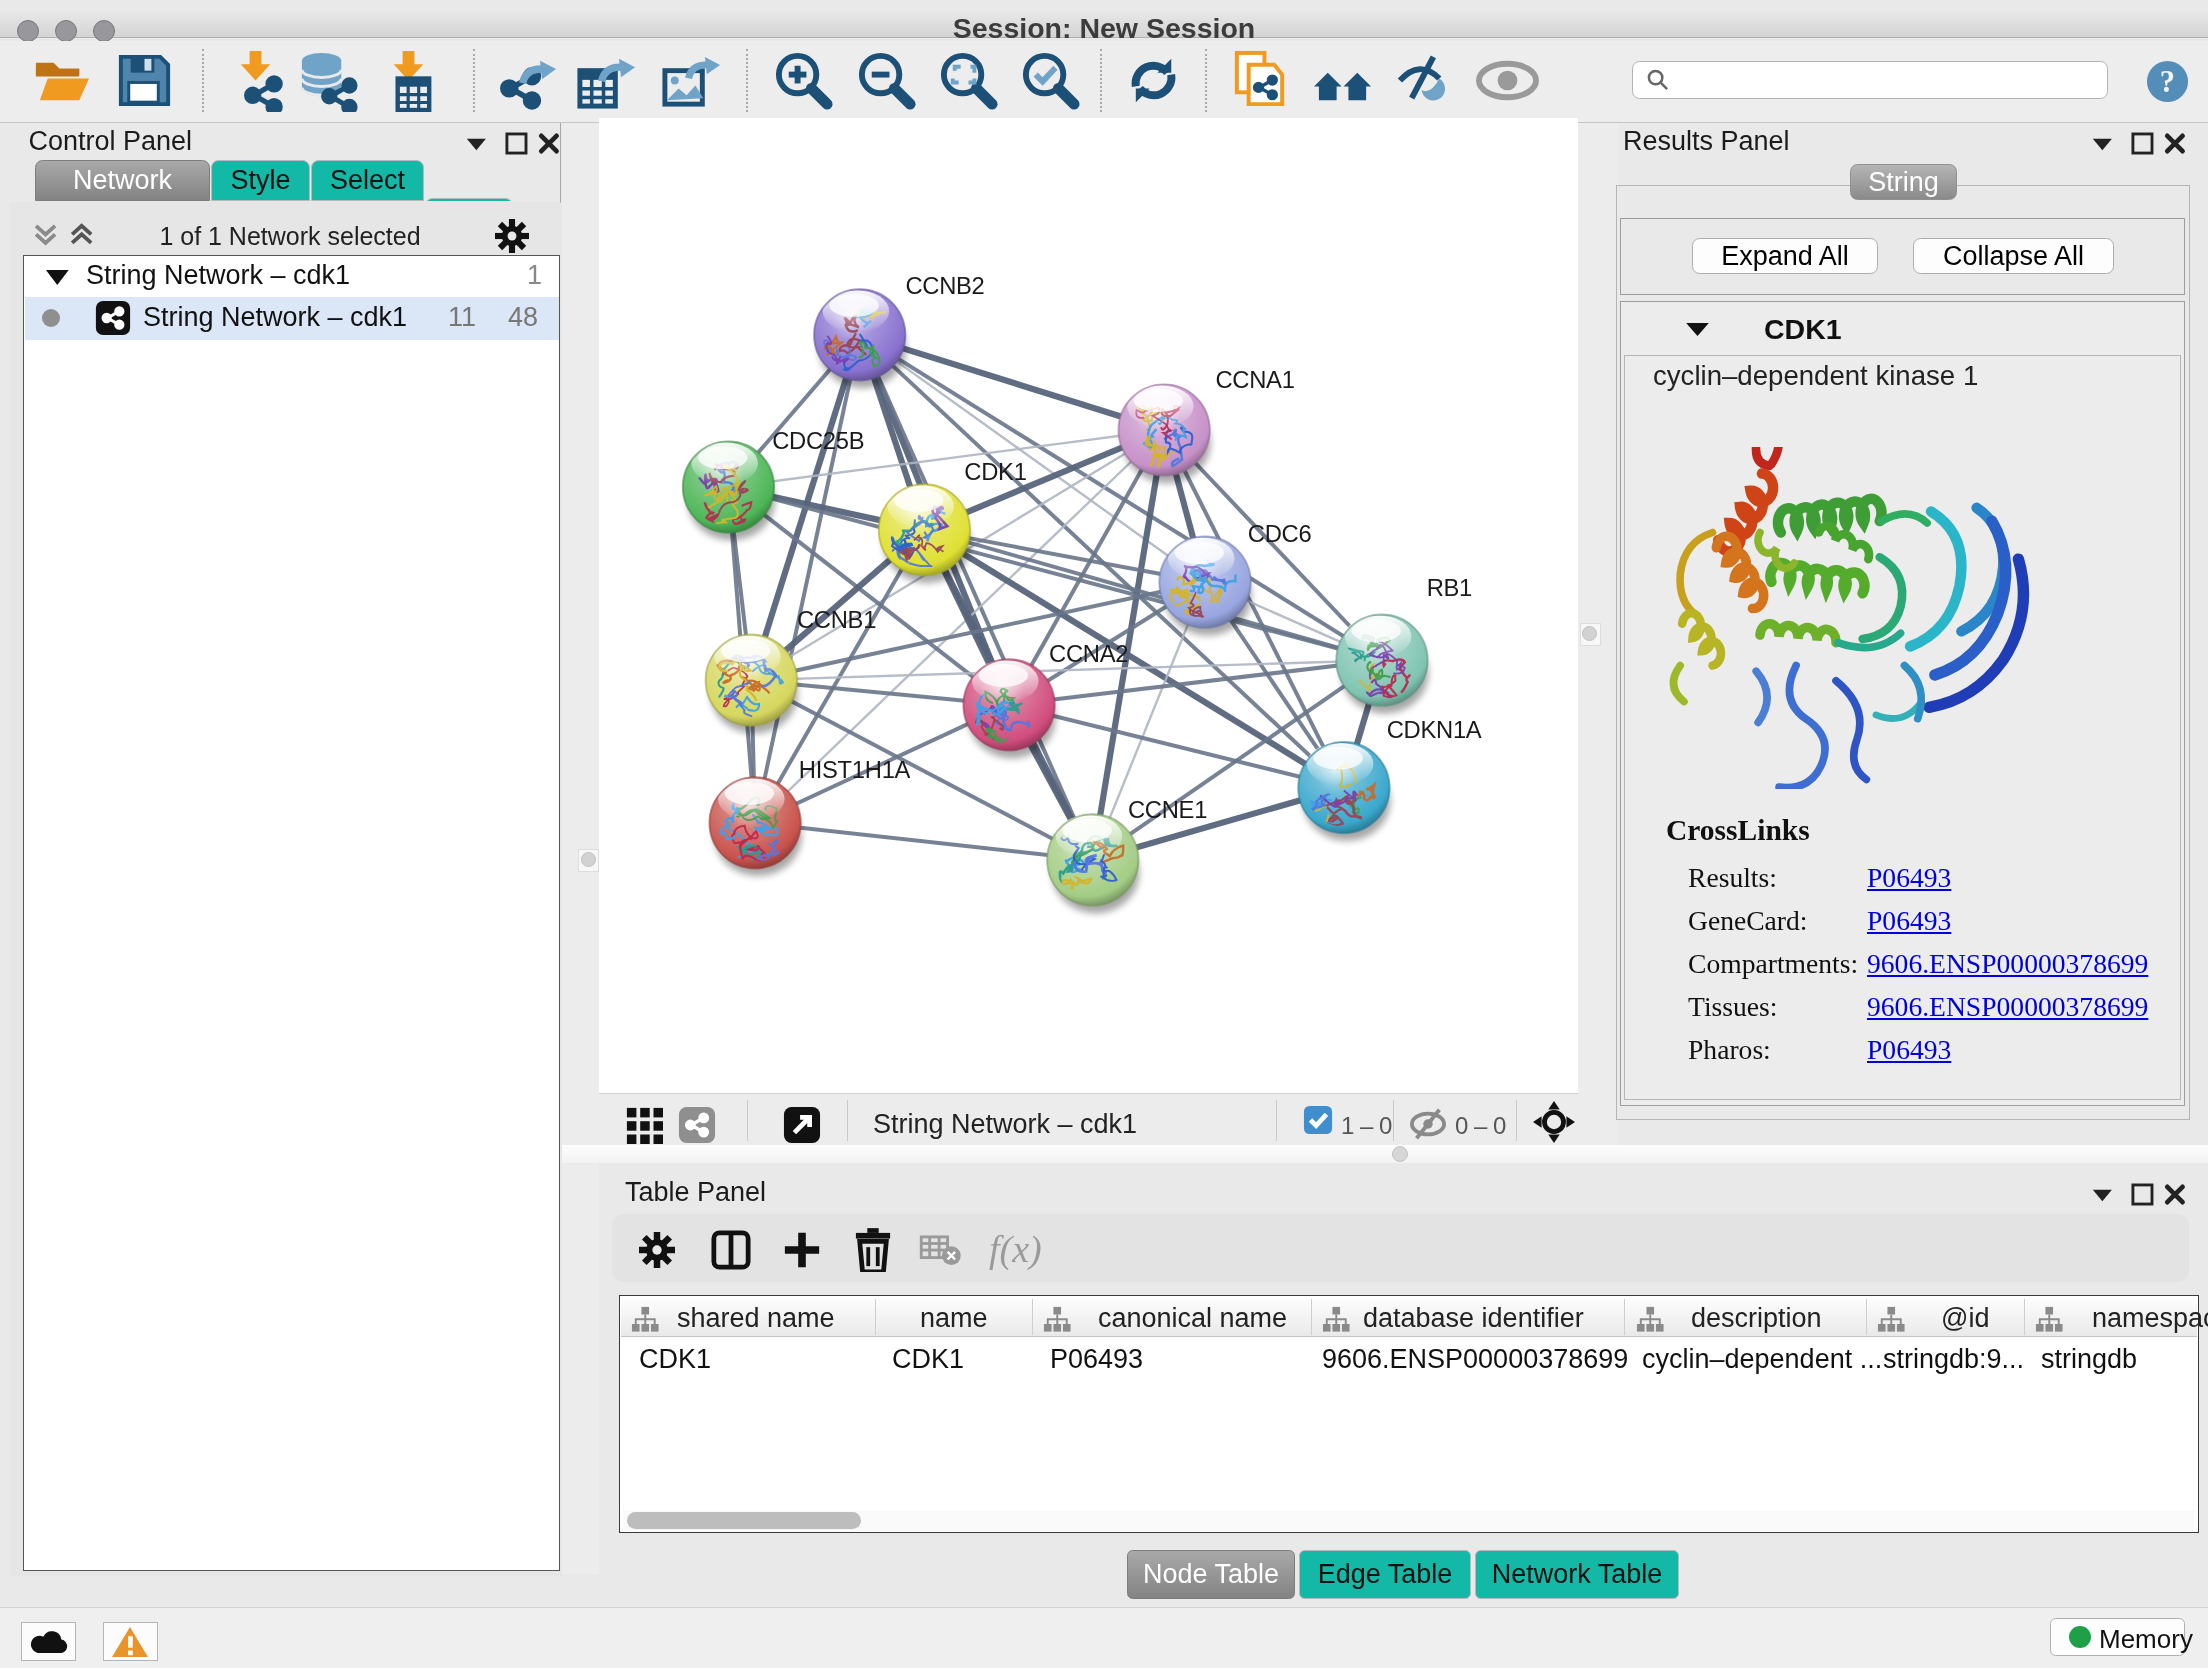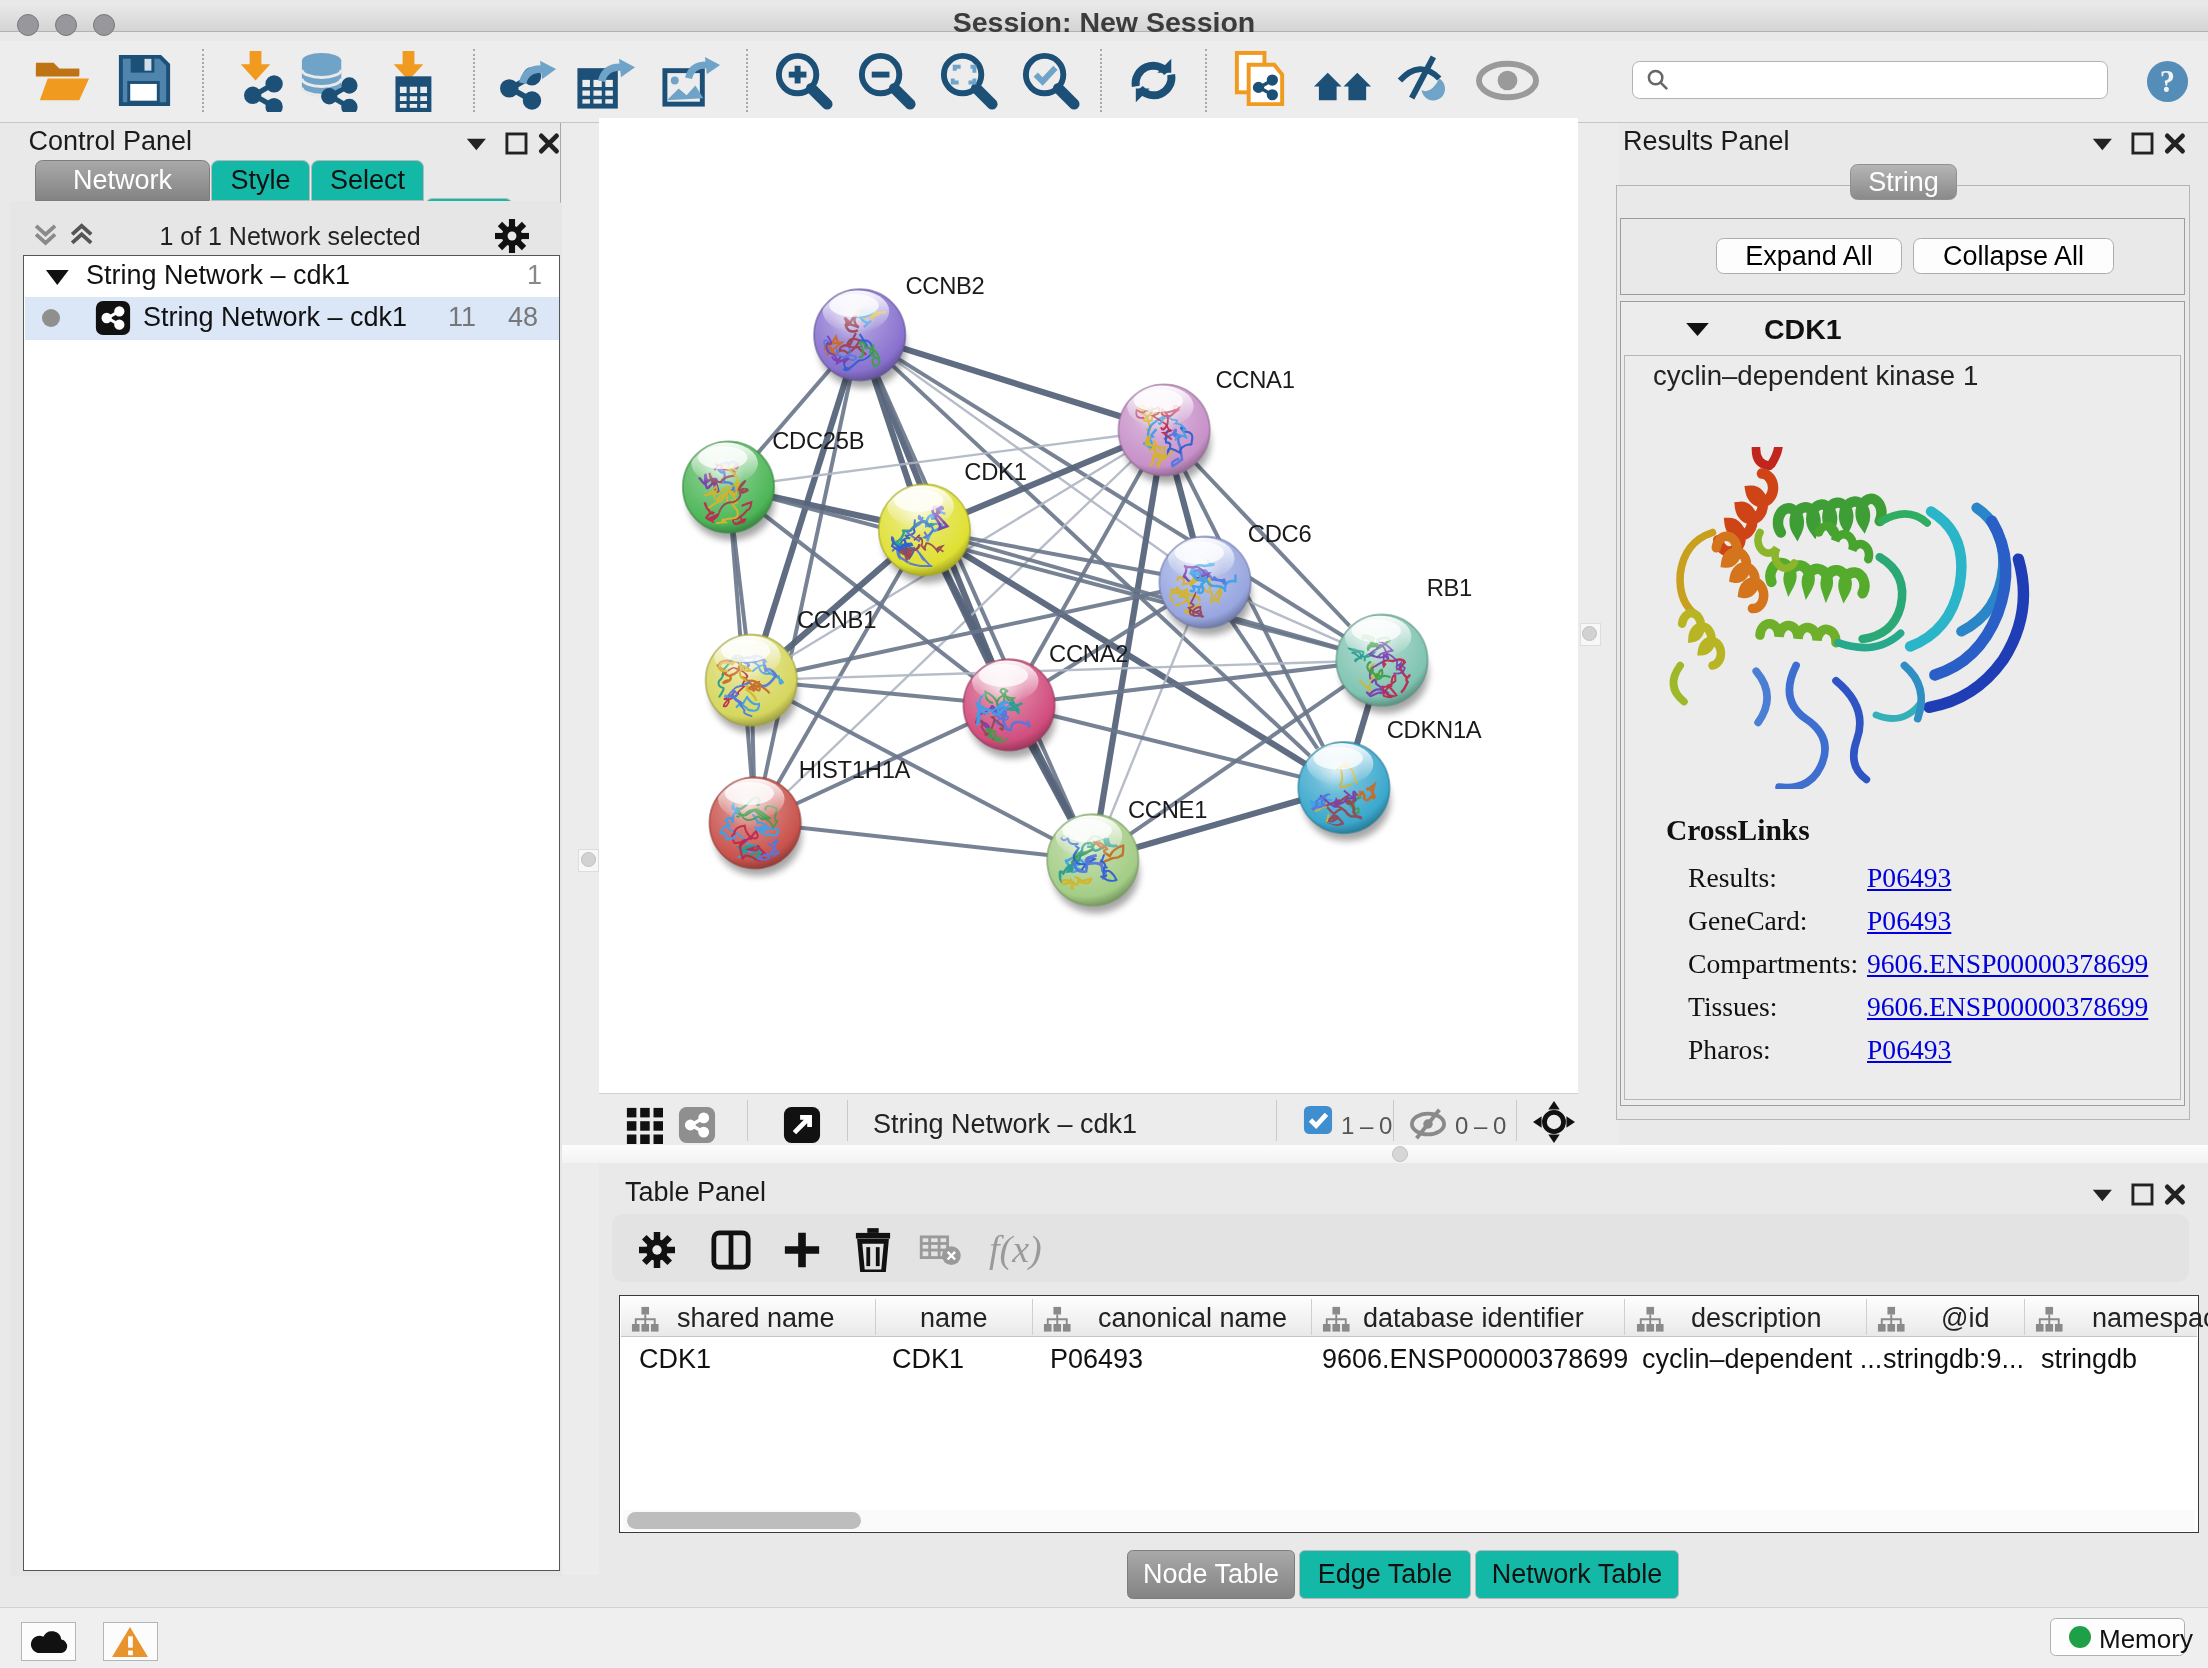--- a/index.html
+++ b/index.html
@@ -7,21 +7,21 @@
 .tsep { position:absolute; top:49px; height:63px; width:0;
   border-left:2.9px dotted #a8a8a8; }
 .vline { position:absolute; width:0; border-left:1.9px solid #c9c9c9; }
 .panel-title { font-size:27px; color:#1b1b1b; }
 .tab { position:absolute; border:1px solid #b9b9b9; background:#14b8a6; color:#111;
   display:flex; align-items:center; justify-content:center; font-size:27px; }
 .tab.sel { background:linear-gradient(#a9a9a9,#838383); color:#fff; border-color:#7d7d7d; }
 a { color:#0000dd; text-decoration:underline; }
 </style></head><body>
 
-<div class="abs" style="left:0;top:4px;width:2208px;height:28px;background:linear-gradient(#e9e9e9,#d4d4d4);border-bottom:1.9px solid #b1b1b1;">
+<div class="abs" style="left:0;top:10px;width:2208px;height:28px;background:linear-gradient(#e9e9e9,#d4d4d4);border-bottom:1.9px solid #b1b1b1;">
   <div class="abs" style="left:17px;top:9.5px;width:22px;height:22px;border-radius:50%;background:#97979c;border:1.4px solid #77777c;"></div>
   <div class="abs" style="left:55px;top:9.5px;width:22px;height:22px;border-radius:50%;background:#97979c;border:1.4px solid #77777c;"></div>
   <div class="abs" style="left:93px;top:9.5px;width:22px;height:22px;border-radius:50%;background:#97979c;border:1.4px solid #77777c;"></div>
   <div class="abs" style="left:0;top:1.9px;width:2208px;text-align:center;font-size:28.5px;font-weight:700;color:#3c3c3c;">Session: New Session</div>
 </div>
 
 <div class="abs" style="left:0;top:41px;width:2208px;height:82px;background:#ededed;border-bottom:1.9px solid #c6c6c6;">
 </div>
 <svg style="position:absolute;left:29.5px;top:49px" width="63" height="63" viewBox="0 0 64 64">
     <path d="M6 14 h18 l6 6 h20 v8 h-44 z" fill="#c07313"></path>
@@ -715,21 +715,21 @@
 
 <div class="abs panel-title" style="left:1623px;top:126px;">Results Panel</div>
 <svg class="abs" style="left:2089px;top:131px" width="105" height="25" viewBox="0 0 110 26">
   <path d="M4 8 l20 0 l-10 12 z" fill="#222"></path>
   <rect x="46" y="3" width="20" height="20" fill="none" stroke="#222" stroke-width="3"></rect>
   <path d="M82 5 l16 16 M98 5 l-16 16" stroke="#222" stroke-width="5" stroke-linecap="round"></path>
 </svg>
 <div class="abs" style="left:1616px;top:185px;width:574px;height:935px;background:#e9e9e9;border:1.9px solid #b5b5b5;"></div>
 <div class="abs" style="left:1850px;top:164px;width:107px;height:36px;background:linear-gradient(#b5b5b5,#8a8a8a);border:1px solid #909090;border-radius:7.6px;color:#fff;font-size:27px;display:flex;align-items:center;justify-content:center;">String</div>
 <div class="abs" style="left:1620px;top:218px;width:565px;height:77px;border:1.9px solid #9d9d9d;background:#e9e9e9;"></div>
-<div class="abs" style="left:1692px;top:238px;width:186px;height:36px;background:#fdfdfd;border:1.9px solid #adadad;border-radius:7.6px;font-size:27px;display:flex;align-items:center;justify-content:center;margin-left:24px;">Expand All</div>
+<div class="abs" style="left:1692px;top:238px;width:186px;height:36px;background:#fdfdfd;border:1.9px solid #adadad;border-radius:7.6px;font-size:27px;display:flex;align-items:center;justify-content:center;">Expand All</div>
 <div class="abs" style="left:1913px;top:238px;width:201px;height:36px;background:#fdfdfd;border:1.9px solid #adadad;border-radius:7.6px;font-size:27px;display:flex;align-items:center;justify-content:center;">Collapse All</div>
 <div class="abs" style="left:1620px;top:301px;width:565px;height:805px;border:1.9px solid #9d9d9d;background:#ececec;"></div>
 <svg class="abs" style="left:1685px;top:321px" width="25" height="17" viewBox="0 0 26 18">
     <path d="M1 2 h24 l-12 14 z" fill="#111"></path>
   </svg>
 <div class="abs" style="left:1764px;top:313px;font-size:28.5px;font-weight:700;color:#111;">CDK1</div>
 <div class="abs" style="left:1624px;top:355px;width:557px;height:745px;border:1px solid #b5b5b5;background:#ececec;"></div>
 <div class="abs" style="left:1653px;top:360px;font-size:27.6px;color:#222;">cyclin–dependent kinase 1</div>
 <svg width="438" height="342" viewBox="1740 470 460 360" style="position:absolute;left:1655px;top:447px;">
     <path d="M1862 488 q14 -22 2 -34 q-16 -6 -18 14 q-2 20 14 22" fill="none" stroke="#c0261b" stroke-width="9" stroke-linecap="round"></path>

